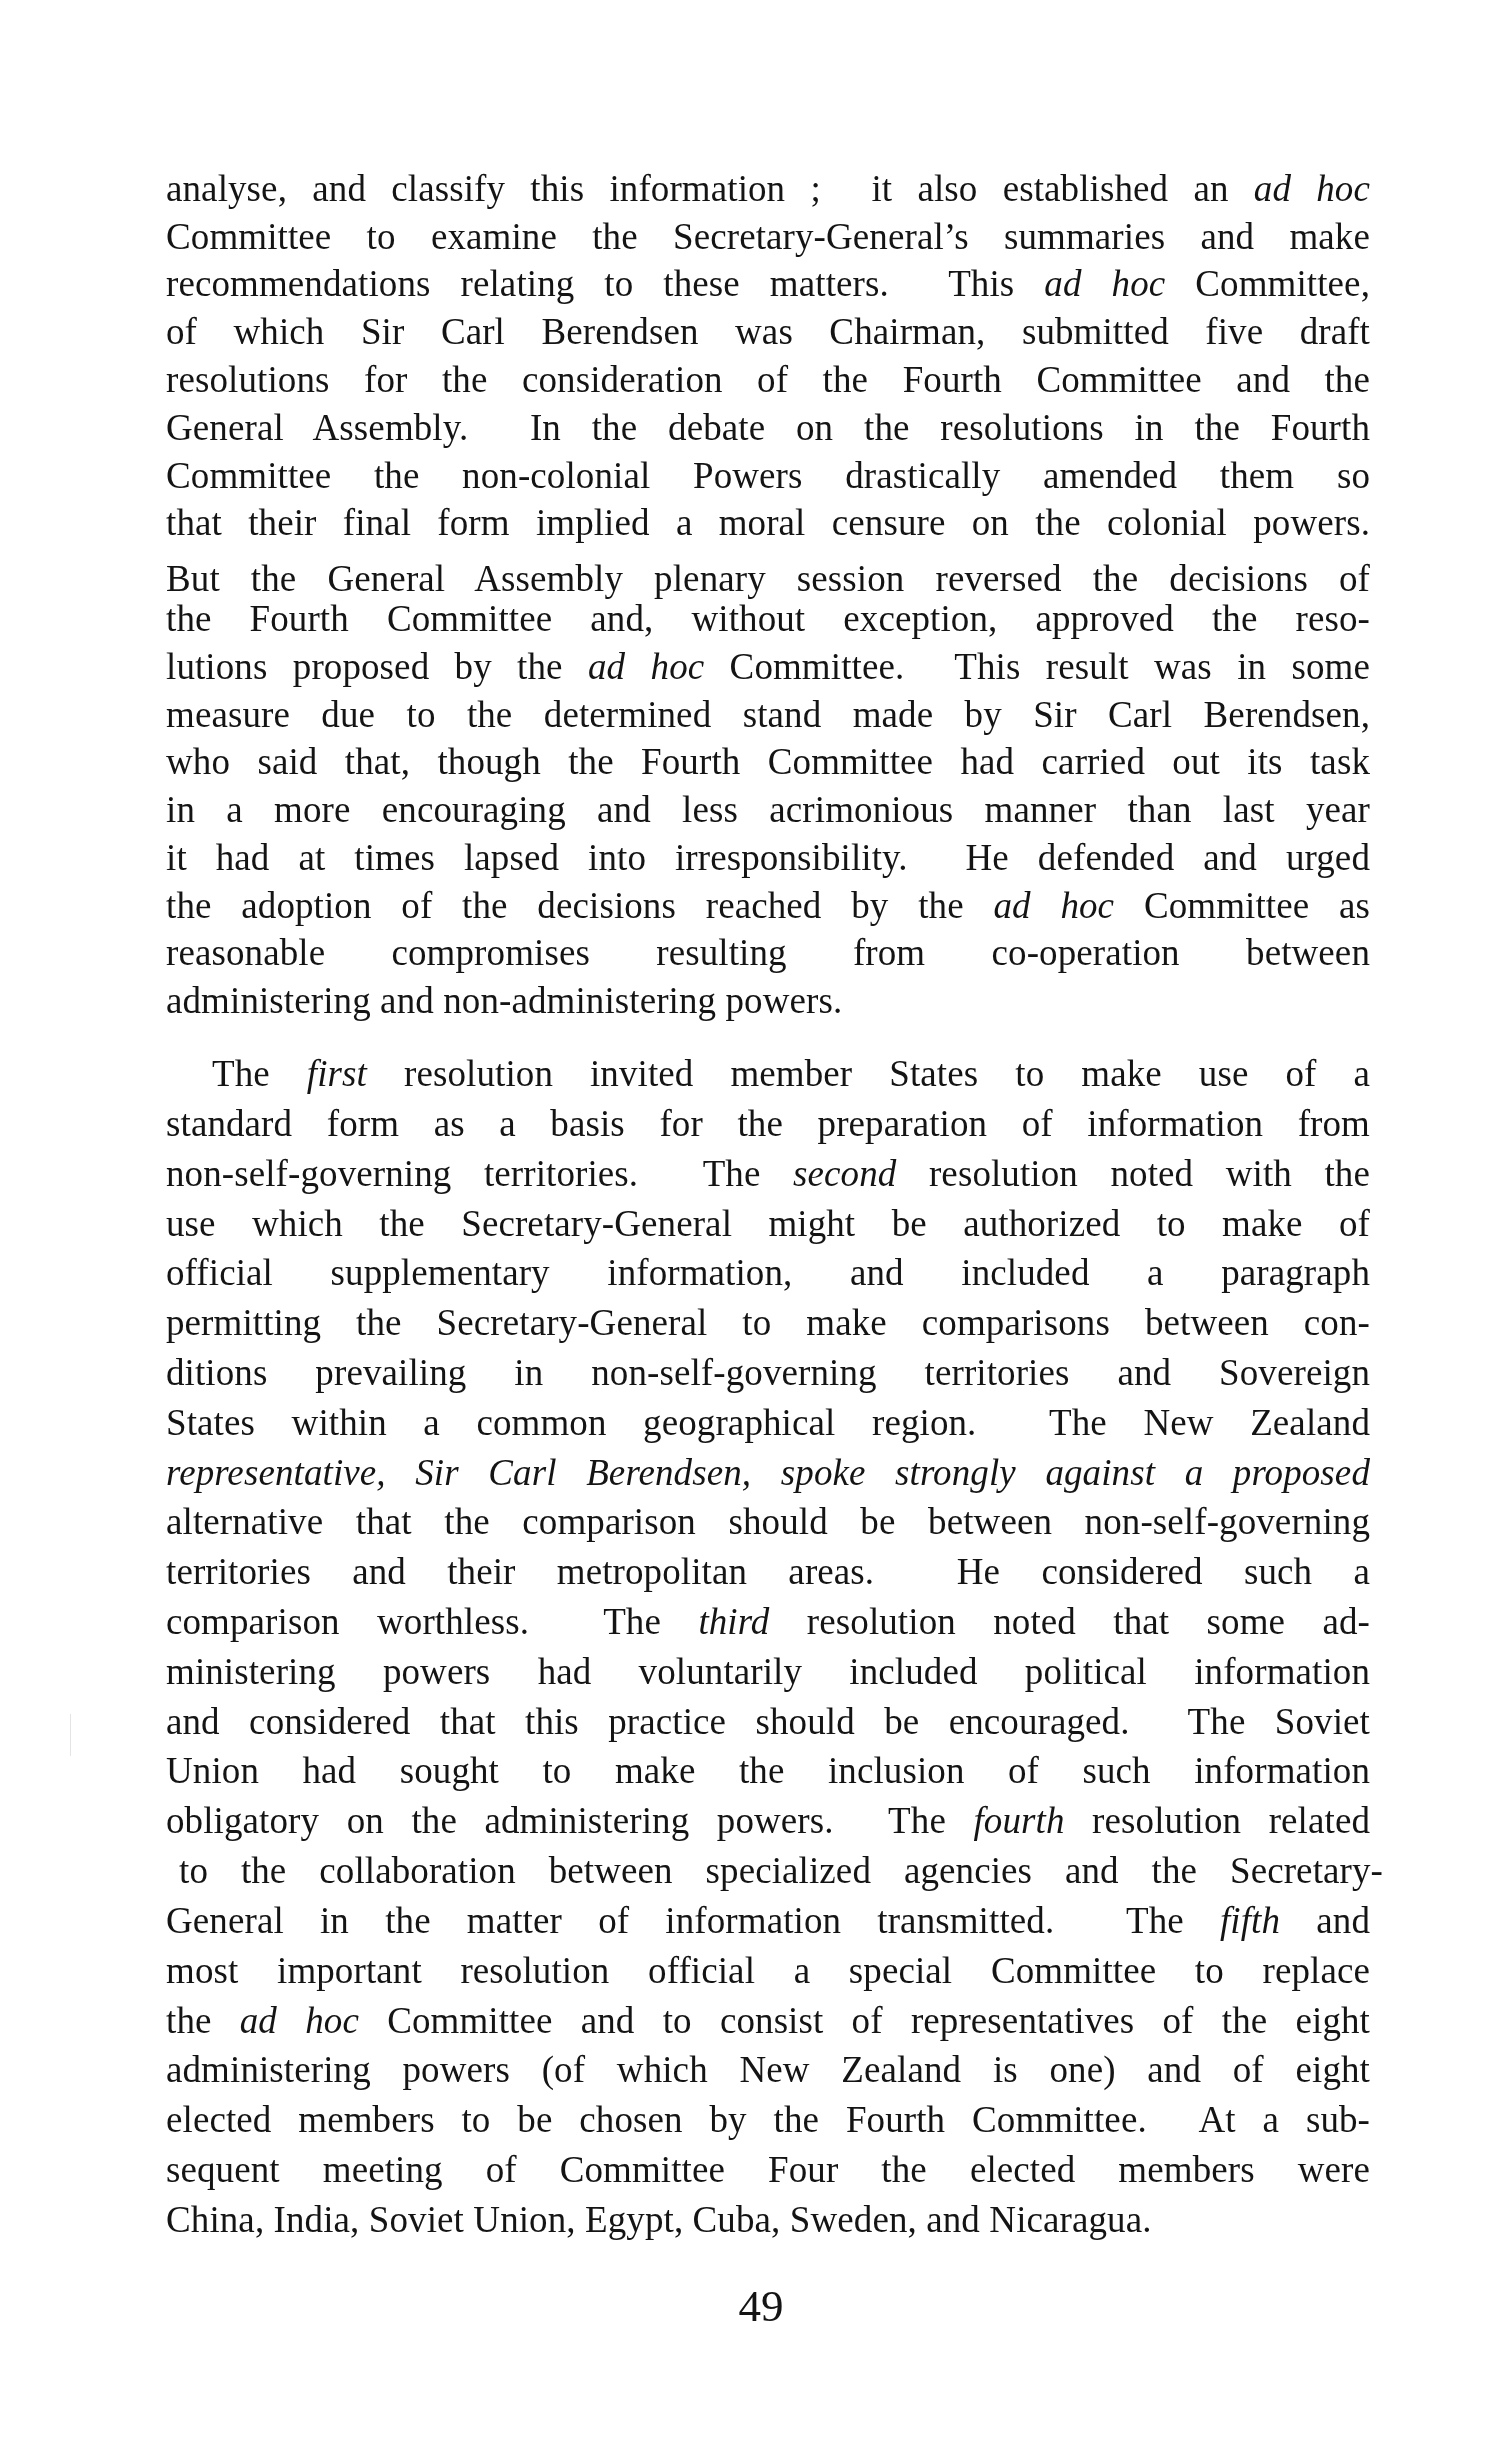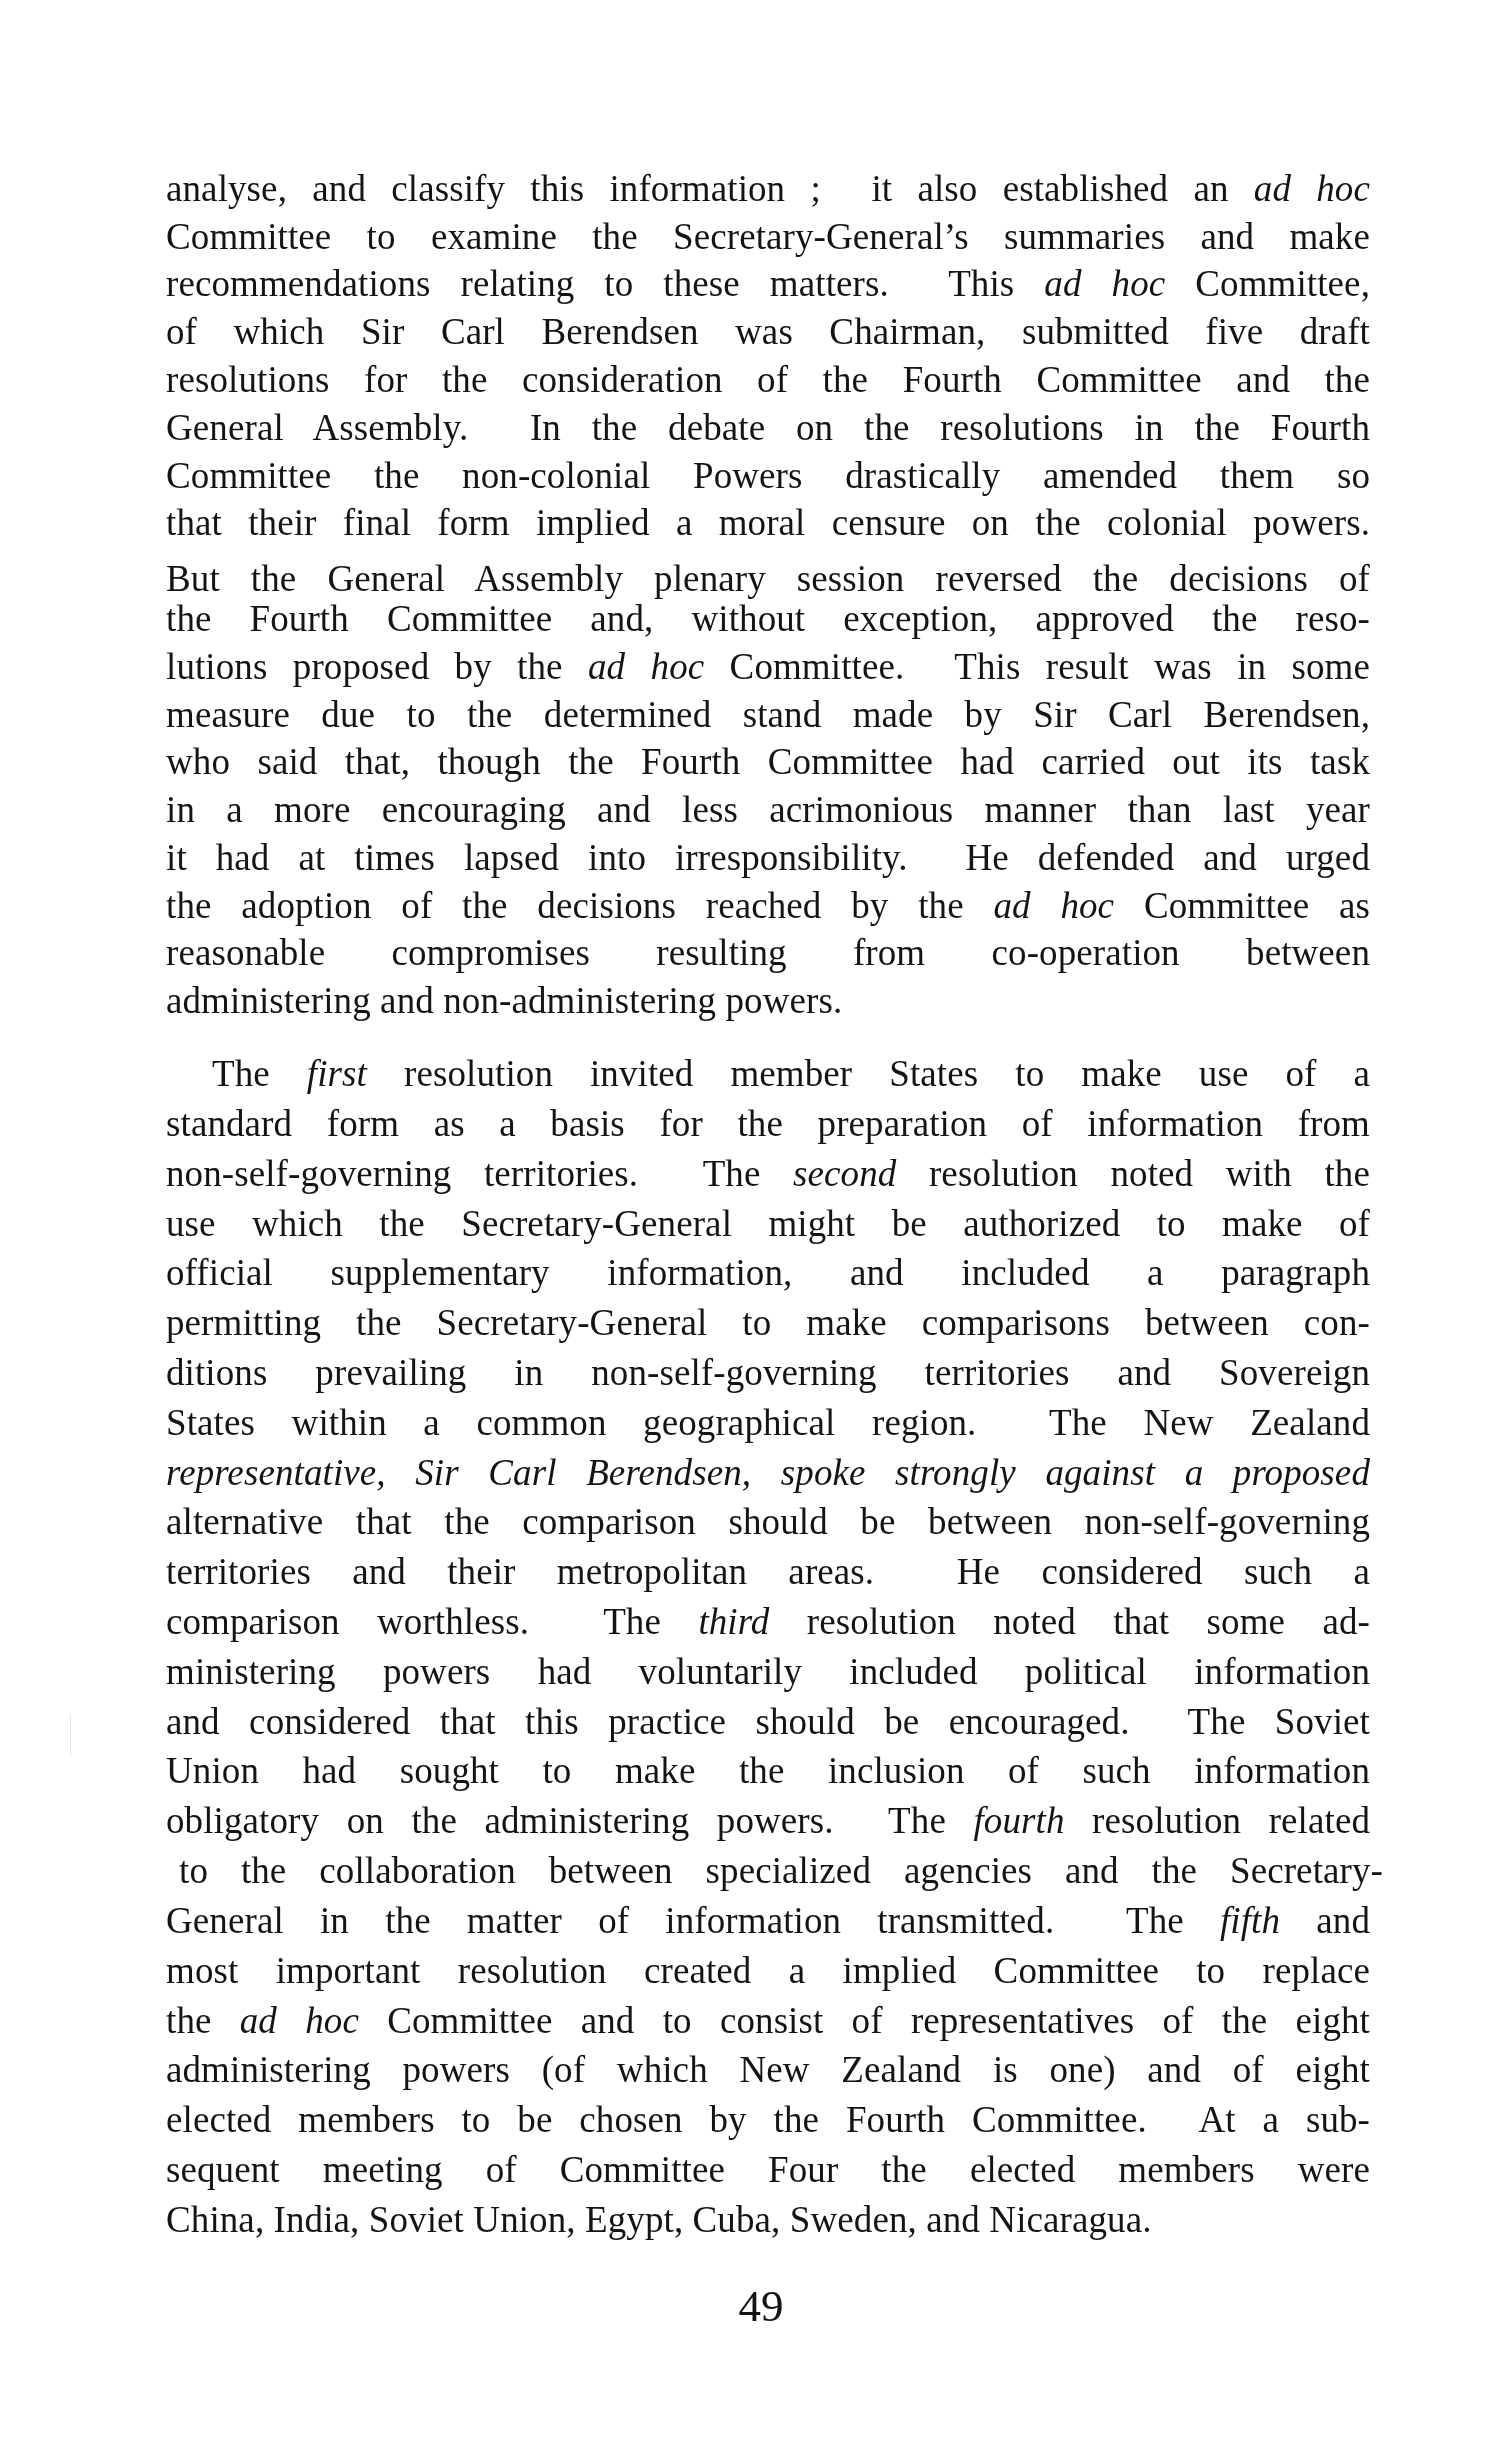--- a/index.html
+++ b/index.html
@@ -115,21 +115,21 @@
         <div class="line" style="top: 1452px; word-spacing: 0px; font-style: italic;"><span class="seg">representative, Sir Carl Berendsen, spoke strongly against a proposed</span></div>
         <div class="line" style="top: 1501px; word-spacing: 0px;"><span class="seg">alternative that the comparison should be between non-self-governing</span></div>
         <div class="line" style="top: 1551px; word-spacing: 0px;"><span class="seg">territories and their metropolitan areas.  He considered such a</span></div>
         <div class="line" style="top: 1601px; word-spacing: 0px;"><span class="seg">comparison worthless.  The </span><span class="seg it">third</span><span class="seg"> resolution noted that some ad-</span></div>
         <div class="line" style="top: 1651px; word-spacing: 0px;"><span class="seg">ministering powers had voluntarily included political information</span></div>
         <div class="line" style="top: 1701px; word-spacing: 0px;"><span class="seg">and considered that this practice should be encouraged.  The Soviet</span></div>
         <div class="line" style="top: 1750px; word-spacing: 0px;"><span class="seg">Union had sought to make the inclusion of such information</span></div>
         <div class="line" style="top: 1800px; word-spacing: 0px;"><span class="seg">obligatory on the administering powers.  The </span><span class="seg it">fourth</span><span class="seg"> resolution related</span></div>
         <div class="line" style="top: 1850px; word-spacing: 0px; margin-left: 13px;"><span class="seg">to the collaboration between specialized agencies and the Secretary-</span></div>
         <div class="line" style="top: 1900px; word-spacing: 0px;"><span class="seg">General in the matter of information transmitted.  The </span><span class="seg it">fifth</span><span class="seg"> and</span></div>
-        <div class="line" style="top: 1950px; word-spacing: 0px;"><span class="seg">most important resolution created a implied Committee to replace</span></div>
+        <div class="line" style="top: 1950px; word-spacing: 0px;"><span class="seg">most important resolution official a special Committee to replace</span></div>
         <div class="line" style="top: 2000px; word-spacing: 0px;"><span class="seg">the </span><span class="seg it">ad hoc</span><span class="seg"> Committee and to consist of representatives of the eight</span></div>
         <div class="line" style="top: 2049px; word-spacing: 0px;"><span class="seg">administering powers (of which New Zealand is one) and of eight</span></div>
         <div class="line" style="top: 2099px; word-spacing: 0px;"><span class="seg">elected members to be chosen by the Fourth Committee.  At a sub-</span></div>
         <div class="line" style="top: 2149px; word-spacing: 0px;"><span class="seg">sequent meeting of Committee Four the elected members were</span></div>
         <div class="line last" style="top: 2199px;"><span class="seg">China, India, Soviet Union, Egypt, Cuba, Sweden, and Nicaragua.</span></div>
       </div>
     </div>
   <div class="page-number">49</div>
   <div class="scan-mark"></div>
 </div>

